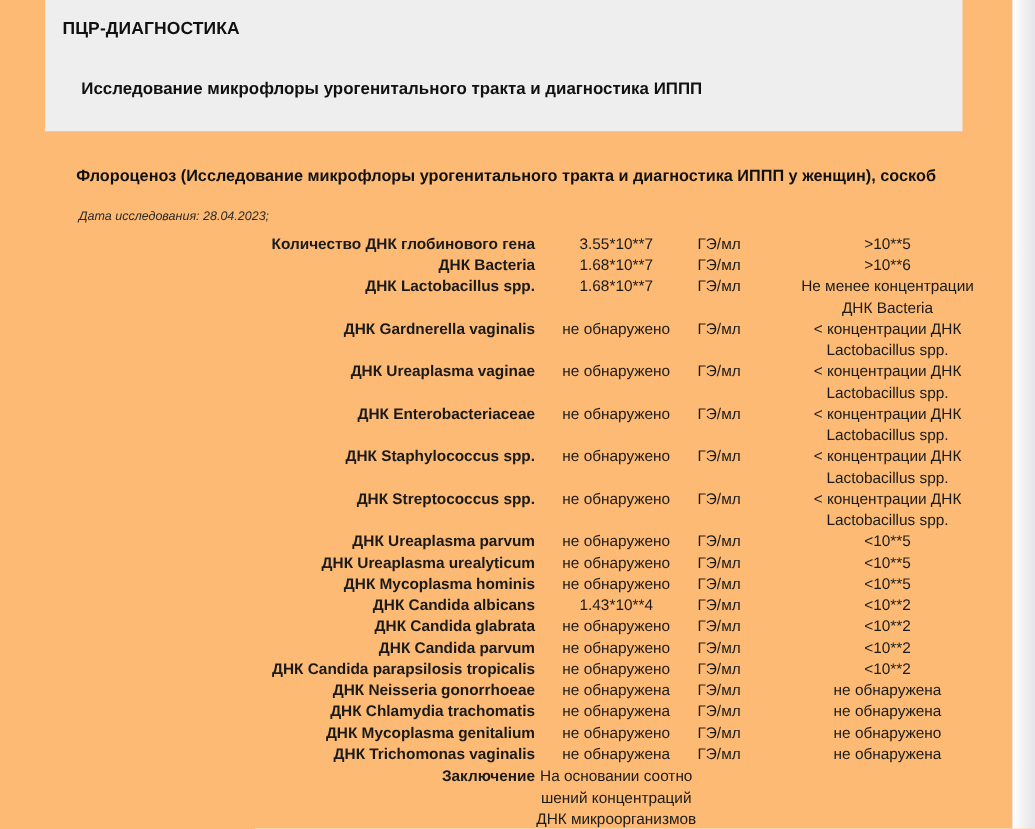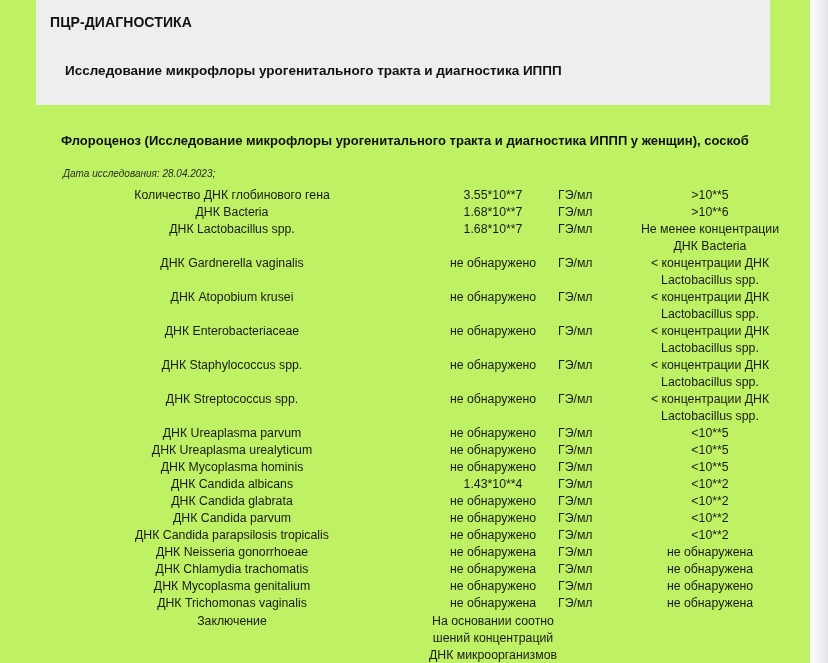--- a/index.html
+++ b/index.html
@@ -13,21 +13,21 @@
     font-family: "Liberation Sans", sans-serif;
     color: #1a1a1a;
     overflow: hidden;
     position: relative;
   }
 
   #page {
     position: relative;
     width: 828px;
     height: 663px;
-    background: #bef264;
+    background: #fdba74;
   }
 
   
   .right-gutter {
     position: absolute;
     top: 0;
     right: 0;
     width: 18px;
     height: 663px;
     background: linear-gradient(to right, #ffffff 0%, #f4f4f6 40%, #ececf0 70%, #e4e4ea 100%);
@@ -100,21 +100,22 @@
   table.results td {
     padding: 0;
     vertical-align: top;
     font-size: 12.3px;
     line-height: 17px;
     color: #1a1a1a;
   }
   td.c-name {
     width: 392px;
     padding-left: 32px;
-    text-align: center;
+    text-align: right;
+    font-weight: bold;
   }
   td.c-value {
     width: 130px;
     text-align: center;
   }
   td.c-unit {
     width: 74px;
     text-align: left;
   }
   td.c-ref {
@@ -167,21 +168,21 @@
             <td class="c-unit">ГЭ/мл</td>
             <td class="c-ref">Не менее концентрации ДНК Bacteria</td>
           </tr>
           <tr>
             <td class="c-name">ДНК Gardnerella vaginalis</td>
             <td class="c-value">не обнаружено</td>
             <td class="c-unit">ГЭ/мл</td>
             <td class="c-ref">&lt; концентрации ДНК Lactobacillus spp.</td>
           </tr>
           <tr>
-            <td class="c-name">ДНК Atopobium krusei</td>
+            <td class="c-name">ДНК Ureaplasma vaginae</td>
             <td class="c-value">не обнаружено</td>
             <td class="c-unit">ГЭ/мл</td>
             <td class="c-ref">&lt; концентрации ДНК Lactobacillus spp.</td>
           </tr>
           <tr>
             <td class="c-name">ДНК Enterobacteriaceae</td>
             <td class="c-value">не обнаружено</td>
             <td class="c-unit">ГЭ/мл</td>
             <td class="c-ref">&lt; концентрации ДНК Lactobacillus spp.</td>
           </tr>

